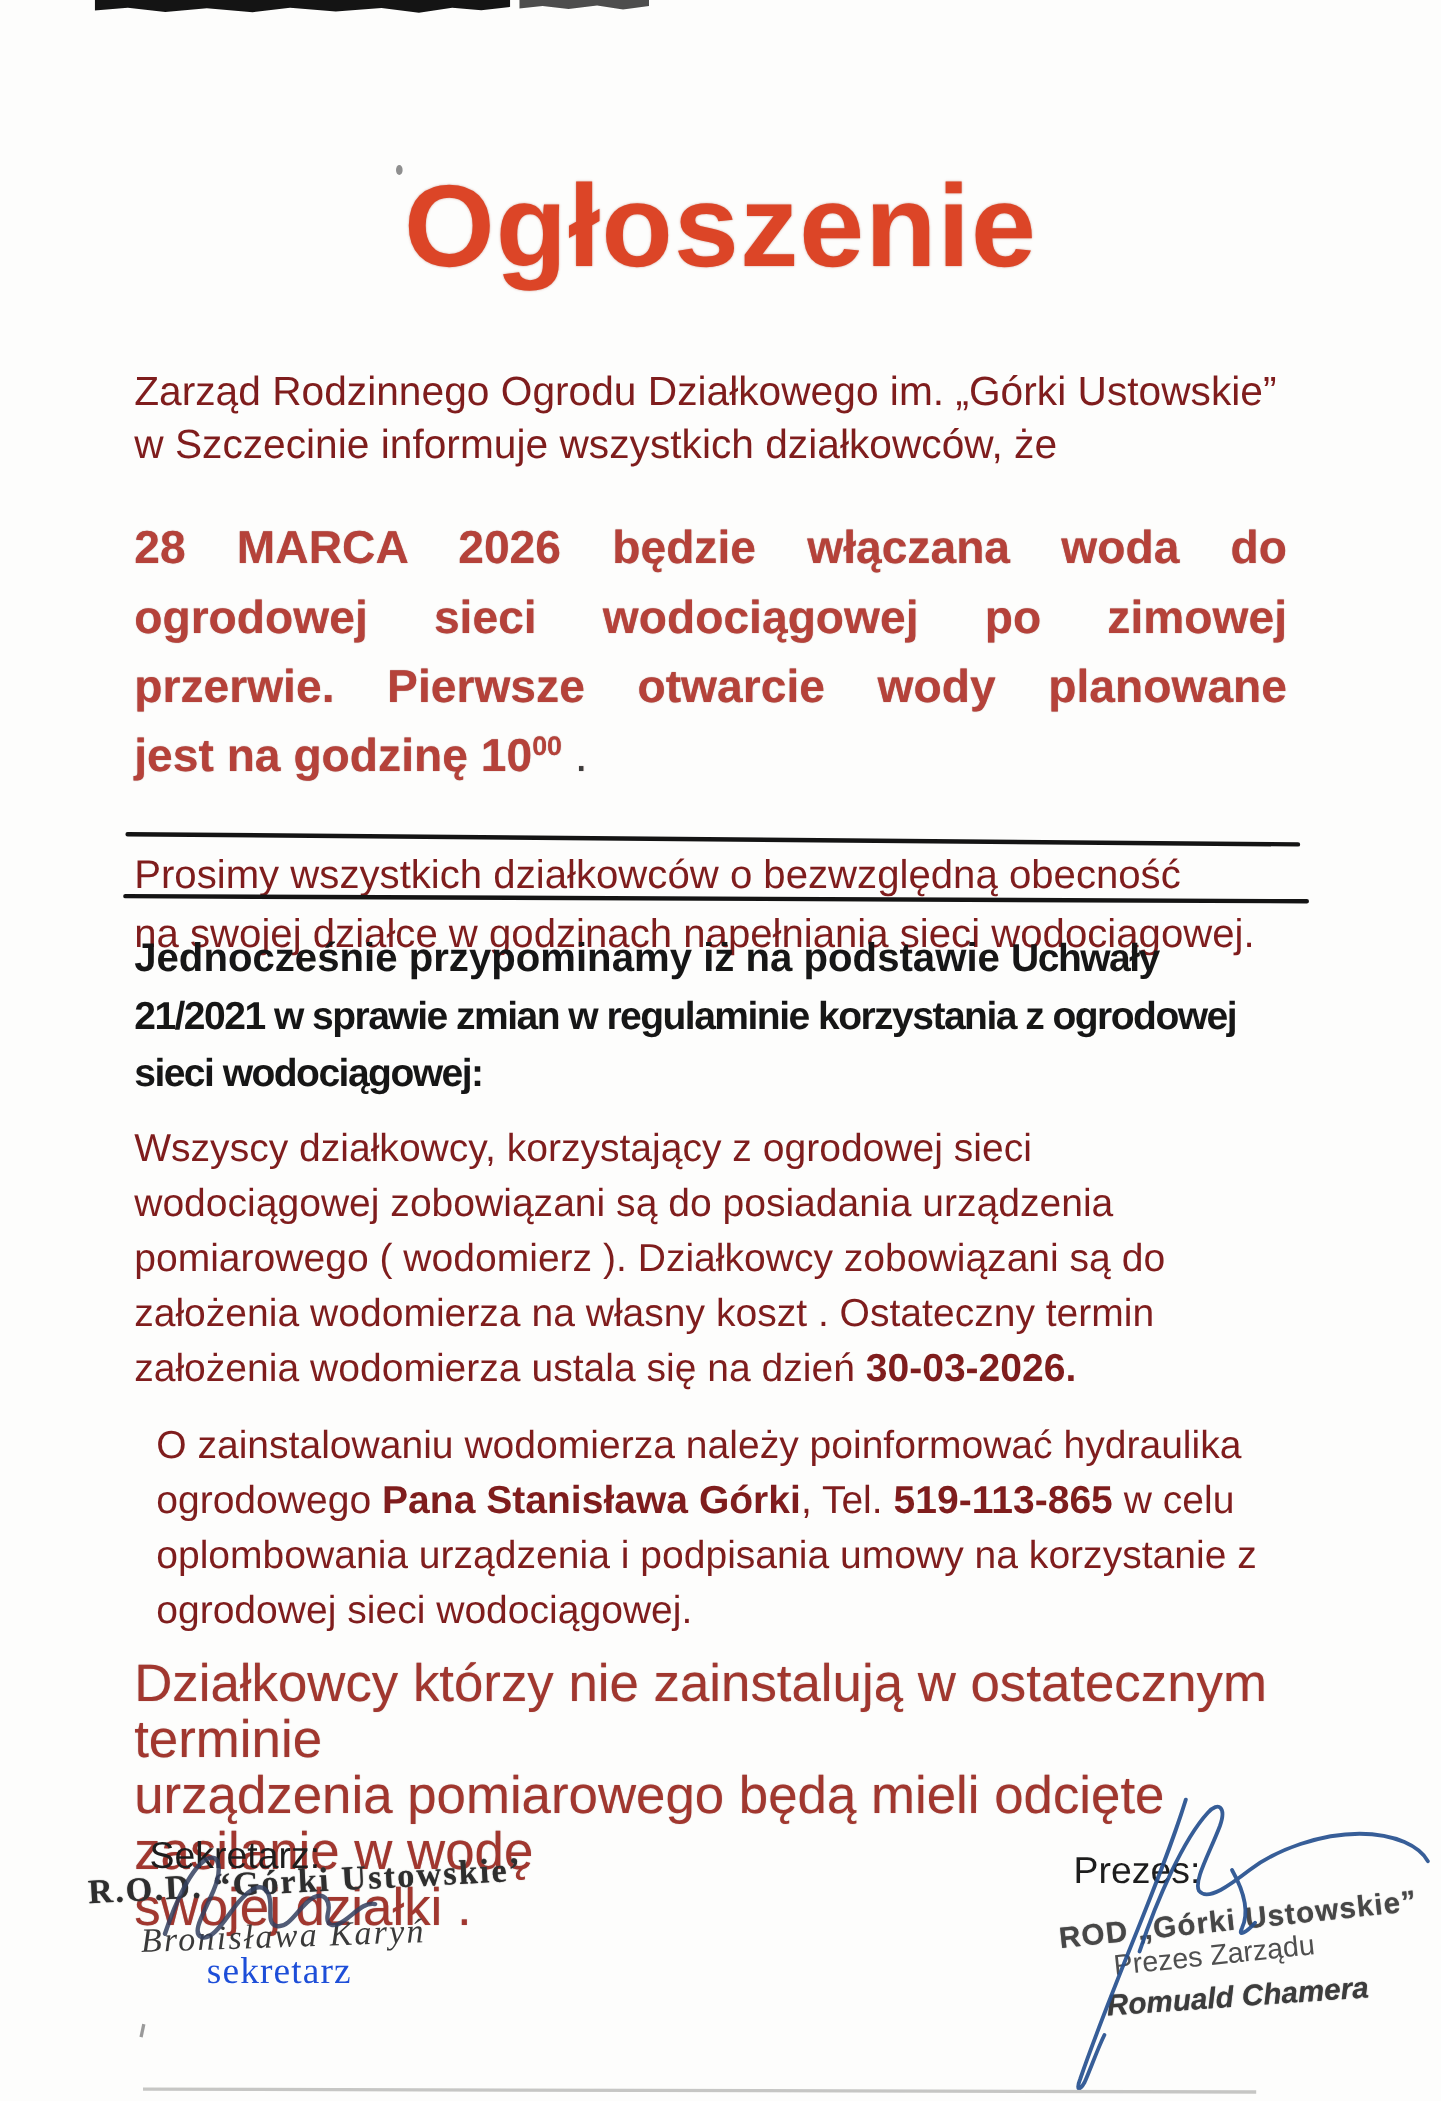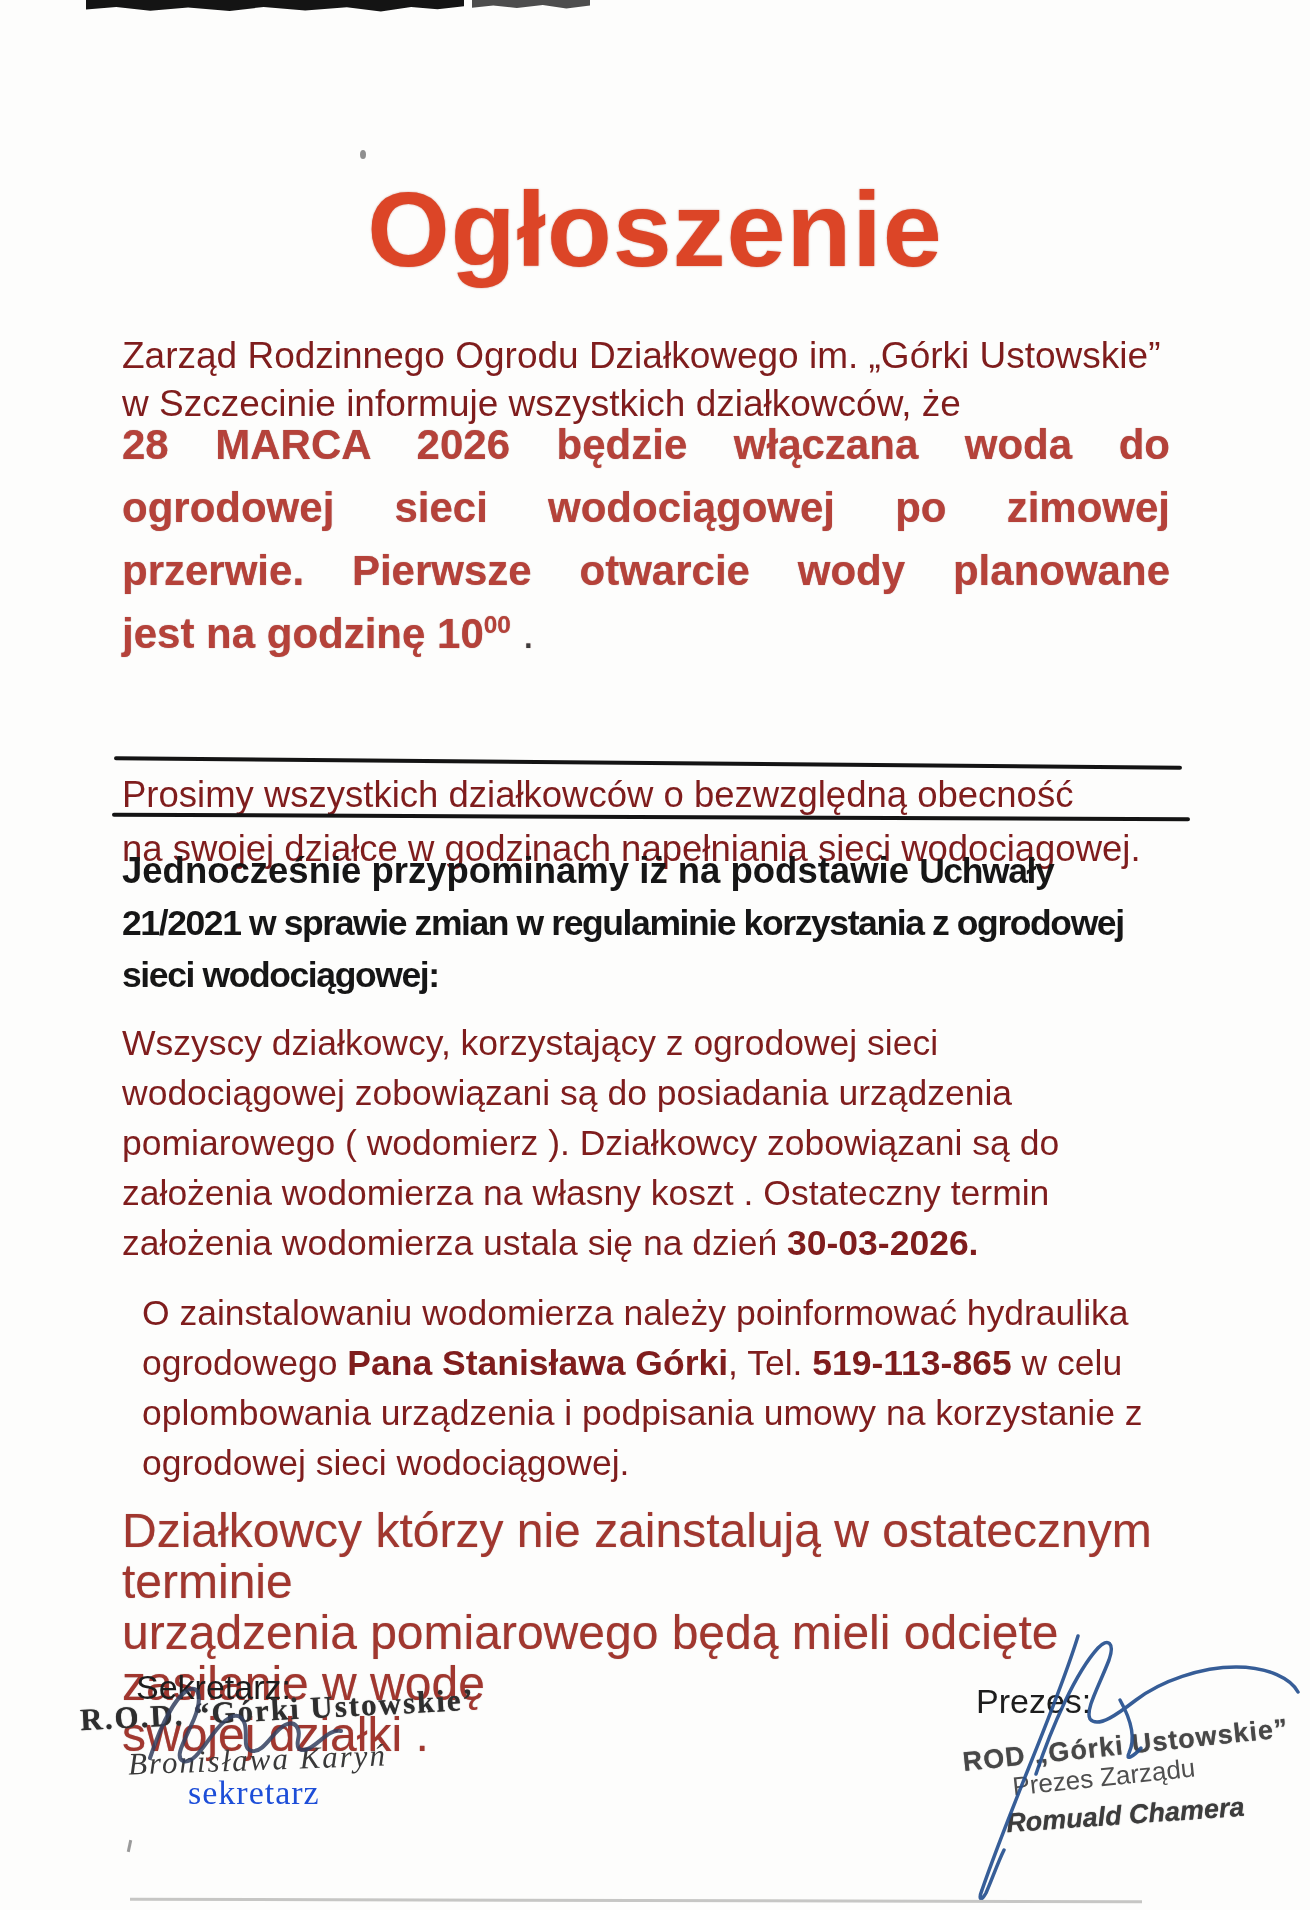--- a/index.html
+++ b/index.html
@@ -17,21 +17,21 @@
   }
   .scanbar2{
     top:0;left:472px;width:118px;height:9px;background:#2e2e2e;opacity:.85;
     clip-path:polygon(0 0,100% 0,100% 60%,80% 95%,60% 55%,38% 90%,18% 60%,0 85%);
   }
   .speck{background:#8f8f8f;border-radius:50%;}
   
   .title{
     top:146px;left:0;width:1310px;text-align:center;
     font-size:106px;font-weight:700;letter-spacing:1px;
-    color:#dc4527;text-shadow:0 0 2px rgba(140,30,10,.45);margin-top:23px;
+    color:#dc4527;text-shadow:0 0 2px rgba(140,30,10,.45);
   }
   
   .para{
     left:122px;width:1075px;white-space:pre-line;
     font-size:36px;line-height:50px;color:#7f1d1d;
   }
   .intro{top:332px;line-height:48px;font-size:37px;}
   
   .announce{left:122px;width:1048px;color:#b5423a;font-weight:700;font-size:42px;
     text-shadow:0 0 1px rgba(100,20,15,.55);}
@@ -74,21 +74,21 @@
 <div class="abs scanbar1"></div>
 <div class="abs scanbar2"></div>
 <div class="abs speck" style="top:150px;left:360px;width:6px;height:9px;"></div>
 <div class="abs ticks" style="top:1840px;left:128px;width:3px;height:12px;transform:rotate(12deg);"></div>
 
 <div class="abs title">Ogłoszenie</div>
 
 <div class="abs para intro">Zarząd Rodzinnego Ogrodu Działkowego im. „Górki Ustowskie”
 w Szczecinie informuje wszystkich działkowców, że</div>
 
-<div class="abs announce" style="top:420px;height:260px;">
+<div class="abs announce" style="top:473px;height:260px;">
   <div class="announce-line" style="top:0;">28 MARCA 2026 będzie włączana woda do</div>
   <div class="announce-line" style="top:126px;">przerwie. Pierwsze otwarcie wody planowane</div>
   <div class="announce-line" style="top:63px;">ogrodowej sieci wodociągowej po zimowej</div>
   <div class="announce-last" style="top:189px;"><span>jest na godzinę 10</span><sup>00</sup><span class="dot-dark"> .</span></div>
 </div>
 
 <div class="abs para notice">
   <span>Prosimy wszystkich działkowców o bezwzględną obecność
 na swojej działce w godzinach napełniania sieci wodociągowej.</span>
   <div class="uline" style="top:47px;left:-8px;width:1068px;transform:rotate(.5deg);"></div>

